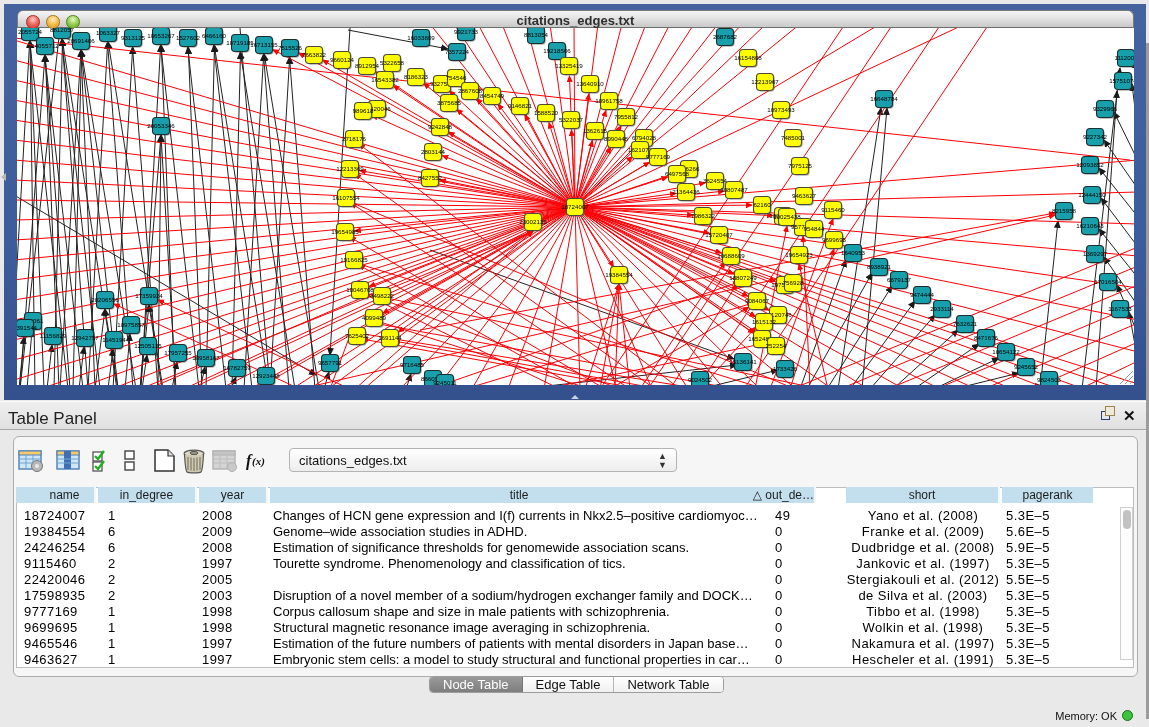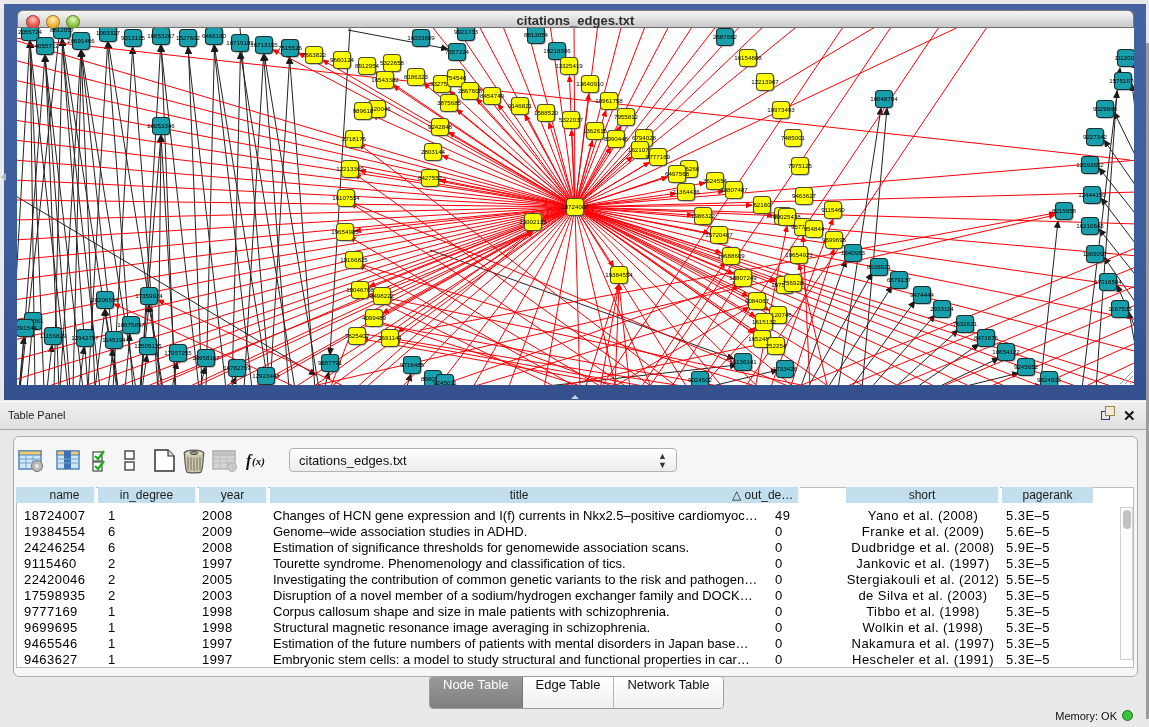--- a/index.html
+++ b/index.html
@@ -12,37 +12,37 @@
   background:linear-gradient(180deg,#f5f5f5 0%,#e3e3e3 45%,#c9c9c9 100%); }
 #titlebar .title { position:absolute; left:0; right:0; top:2px; text-align:center;
   font-size:13px; font-weight:bold; color:#2e2e2e; }
 .tl { position:absolute; top:4px; width:13.5px; height:13.5px; border-radius:50%; }
 #tl1 { left:8px; background:radial-gradient(circle at 50% 30%,#ffc8c4 0%,#ea5d52 55%,#c93a2e 100%); border:0.5px solid #9c3228;}
 #tl2 { left:28px; background:radial-gradient(circle at 50% 30%,#ffeec2 0%,#f2b83e 55%,#d8941f 100%); border:0.5px solid #a3741c;}
 #tl3 { left:48px; background:radial-gradient(circle at 50% 30%,#e4f7c4 0%,#8cc943 55%,#5f9c27 100%); border:0.5px solid #567f22;}
 #canvas { position:absolute; left:0; top:18px; width:1117px; height:357px; background:#fff; overflow:hidden; }
 #tphead { position:absolute; left:0; top:401px; width:1149px; height:29px;
   background:linear-gradient(180deg,#efefef,#e0e0e0); border-top:1px solid #fbfbfb; border-bottom:1px solid #a8a8a8; }
-#tphead .t { position:absolute; left:8px; top:7px; font-size:11px; color:#1e1e1e; }
+#tphead .t { position:absolute; left:8px; top:7px; font-size:17px; color:#1e1e1e; }
 #xicon { position:absolute; left:1123px; top:5px; font-size:15px; font-weight:bold; color:#111; }
 #flicon { position:absolute; left:1101px; top:9px; width:9px; height:9px; border:1.4px solid #2b3f77; }
 #flicon:before { content:""; position:absolute; left:3px; top:-6px; width:8px; height:8px; border:1.4px solid #9a854f; background:#efe9d8; }
 #panel { position:absolute; left:13px; top:436px; width:1125px; height:241px;
   border:1.5px solid #adadad; border-radius:6px; background:#f6f6f6; }
 #tbl { position:absolute; left:16px; top:487px; width:1118px; height:181px; background:#fff;
   border:1px solid #bdbdbd; font-size:13px; }
 .hc { position:absolute; top:487px; height:16px; background:#c3dfee; border-right:2px solid #f2f7fa;
   font-size:12px; color:#1d1d1d; text-align:center; line-height:16px; }
 .tr { position:absolute; left:16px; width:1080px; height:16px; font-size:13px; letter-spacing:0.45px; color:#000; white-space:nowrap; }
 .tr span { position:absolute; top:1px; }
 .c0 { left:8px; } .c1 { left:92px; } .c2 { left:186px; } .c3 { left:257px; width:505px; overflow:hidden; letter-spacing:0; }
 .c4 { left:759px; } .c5 { left:830px; width:154px; text-align:center; } .c6 { left:990px; }
 #vsb { position:absolute; left:1120px; top:507px; width:13px; height:153px; background:#fdfdfd; border:1px solid #d0d0d0; }
 #vsb .th { position:absolute; left:1.5px; top:2px; width:8px; height:19px; border-radius:5px; background:#c2c2c2; }
-#tabs { position:absolute; left:429px; top:676px; height:33px; border:1px solid #9d9d9d; border-radius:4px;
+#tabs { position:absolute; left:429px; top:676px; height:17px; border:1px solid #9d9d9d; border-radius:4px;
   overflow:hidden; background:#fff; display:flex; }
 #tabs div { font-size:13px; padding:0 13px; line-height:16px; color:#111; border-right:1px solid #b5b5b5;
   background:linear-gradient(180deg,#ffffff,#f0f0f0); }
 #tabs div.sel { background:linear-gradient(180deg,#9a9a9a,#7e7e7e); color:#fff; border-right:1px solid #777; }
 #tabs div:last-child { border-right:none; }
 #mem { position:absolute; right:32px; top:710px; font-size:11px; color:#111; }
 #memdot { position:absolute; left:1122px; top:710px; width:11px; height:11px; border-radius:50%;
   background:#3bc43a; border:1.2px solid #1d6b1d; }
 #redge { position:absolute; left:1146px; top:43px; width:3px; height:676px; background:#9c9c9c; }
 #divarrow { position:absolute; left:571px; top:395px; width:0; height:0;
@@ -811,21 +811,21 @@
   <div id="dd">
       <span class="txt">citations_edges.txt</span>
       <span class="ar">▲<br>▼</span>
     </div>
 
   <div id="tbl"></div>
   <div class="hc" style="left:16px;width:80px;padding-left:19px;">name</div>
   <div class="hc" style="left:98px;width:99px;">in_degree</div>
   <div class="hc" style="left:199px;width:69px;">year</div>
   <div class="hc" style="left:270px;width:500px;">title</div>
-  <div class="hc" style="left:728px;width:72px;text-align:left;padding-left:4px;">△ out_de…</div>
+  <div class="hc" style="left:744px;width:72px;text-align:right;padding-left:4px;">△ out_de…</div>
   <div class="hc" style="left:846px;width:154px;">short</div>
   <div class="hc" style="left:1002px;width:91px;border-right:none;">pagerank</div>
 <div class="tr" style="top:507px">
       <span class="c0">18724007</span>
       <span class="c1">1</span>
       <span class="c2">2008</span>
       <span class="c3">Changes of HCN gene expression and I(f) currents in Nkx2.5–positive cardiomyoc…</span>
       <span class="c4">49</span>
       <span class="c5">Yano et al. (2008)</span>
       <span class="c6">5.3E–5</span>
@@ -854,21 +854,20 @@
       <span class="c2">1997</span>
       <span class="c3">Tourette syndrome. Phenomenology and classification of tics.</span>
       <span class="c4">0</span>
       <span class="c5">Jankovic et al. (1997)</span>
       <span class="c6">5.3E–5</span>
     </div>
 <div class="tr" style="top:571px">
       <span class="c0">22420046</span>
       <span class="c1">2</span>
       <span class="c2">2005</span>
-      <span class="c3">Investigating the contribution of common genetic variants to the risk and pathogen…</span>
       <span class="c4">0</span>
       <span class="c5">Stergiakouli et al. (2012)</span>
       <span class="c6">5.5E–5</span>
     </div>
 <div class="tr" style="top:587px">
       <span class="c0">17598935</span>
       <span class="c1">2</span>
       <span class="c2">2003</span>
       <span class="c3">Disruption of a novel member of a sodium/hydrogen exchanger family and DOCK…</span>
       <span class="c4">0</span>

